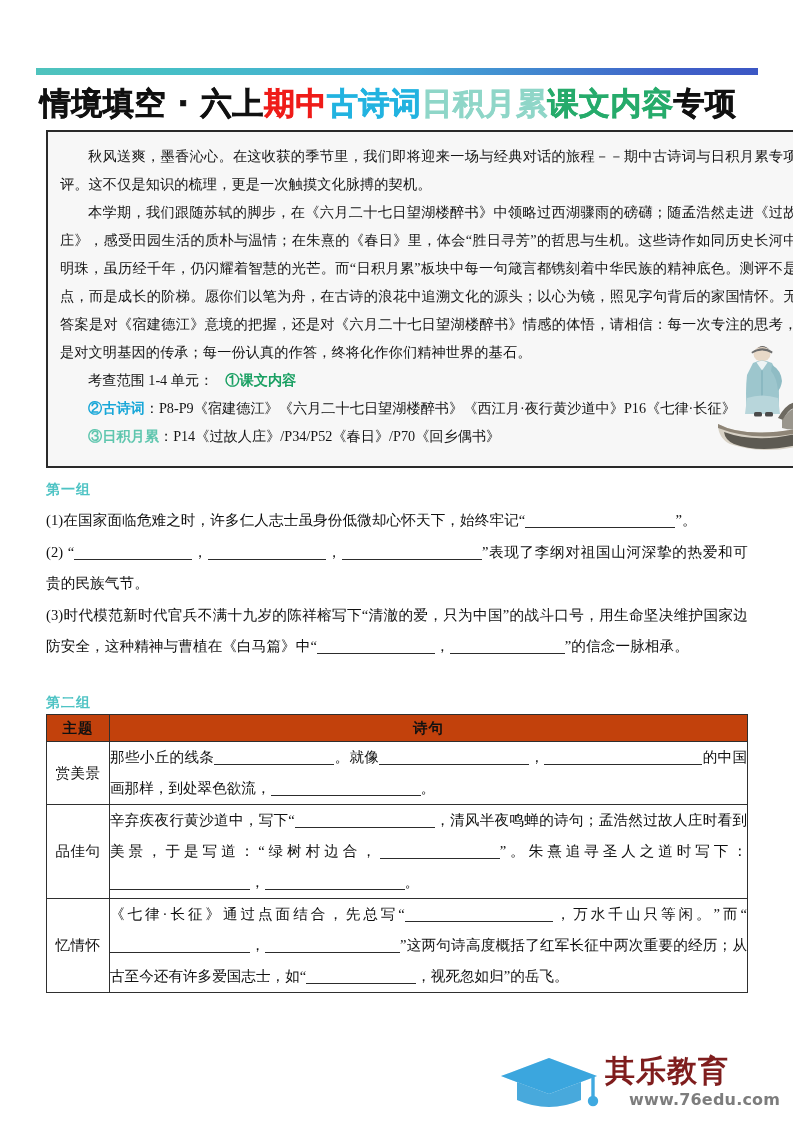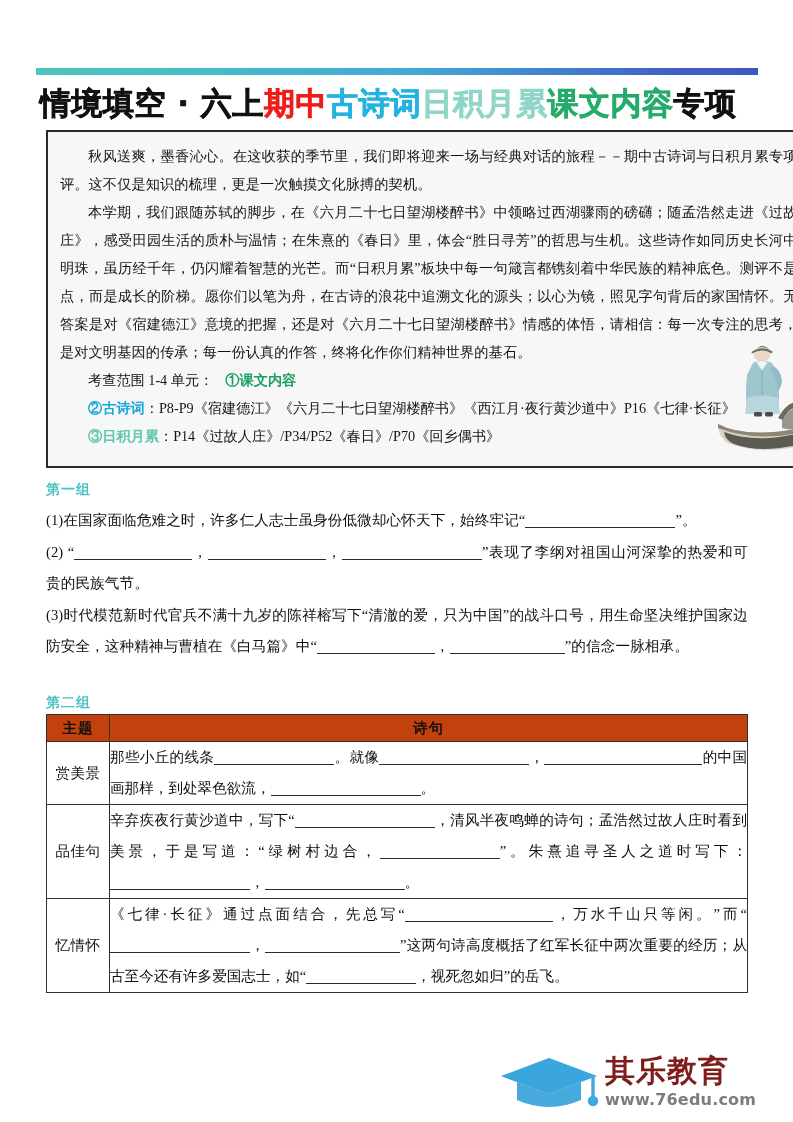--- a/index.html
+++ b/index.html
@@ -211,20 +211,21 @@
   }
   .logo-url {
     font-family: "DejaVu Sans", "Liberation Sans", sans-serif;
     font-weight: 700;
     font-size: 16px;
     line-height: 20px;
     color: #7d7d7d;
     letter-spacing: 0.2px;
     white-space: nowrap;
     margin-top: 2px;
+    margin-left: 24px;
   }
 </style>
 </head>
 <body>
 
 <div class="page">
 
   <div class="top-rule"></div>
 
   <div class="title-wrap">

